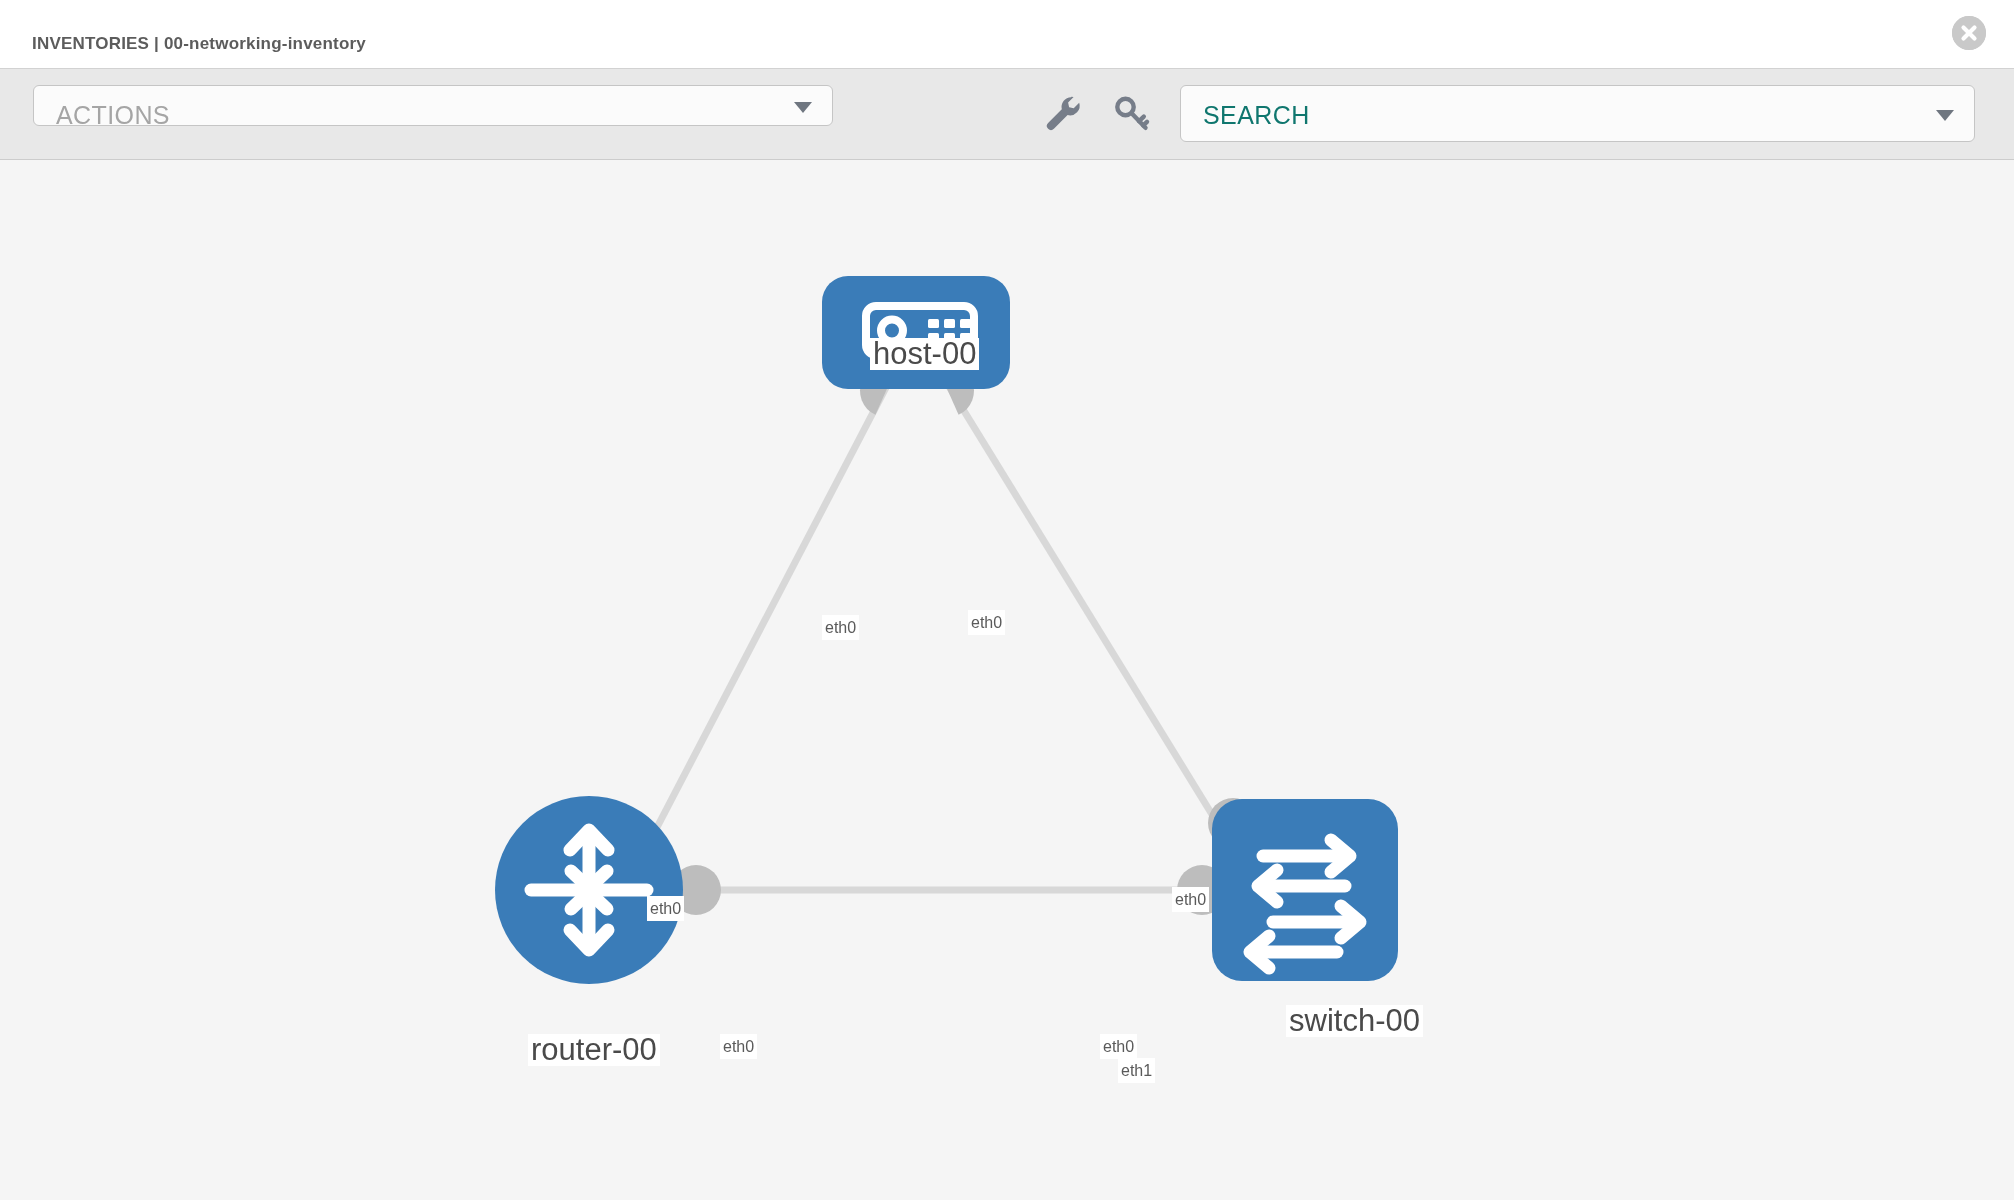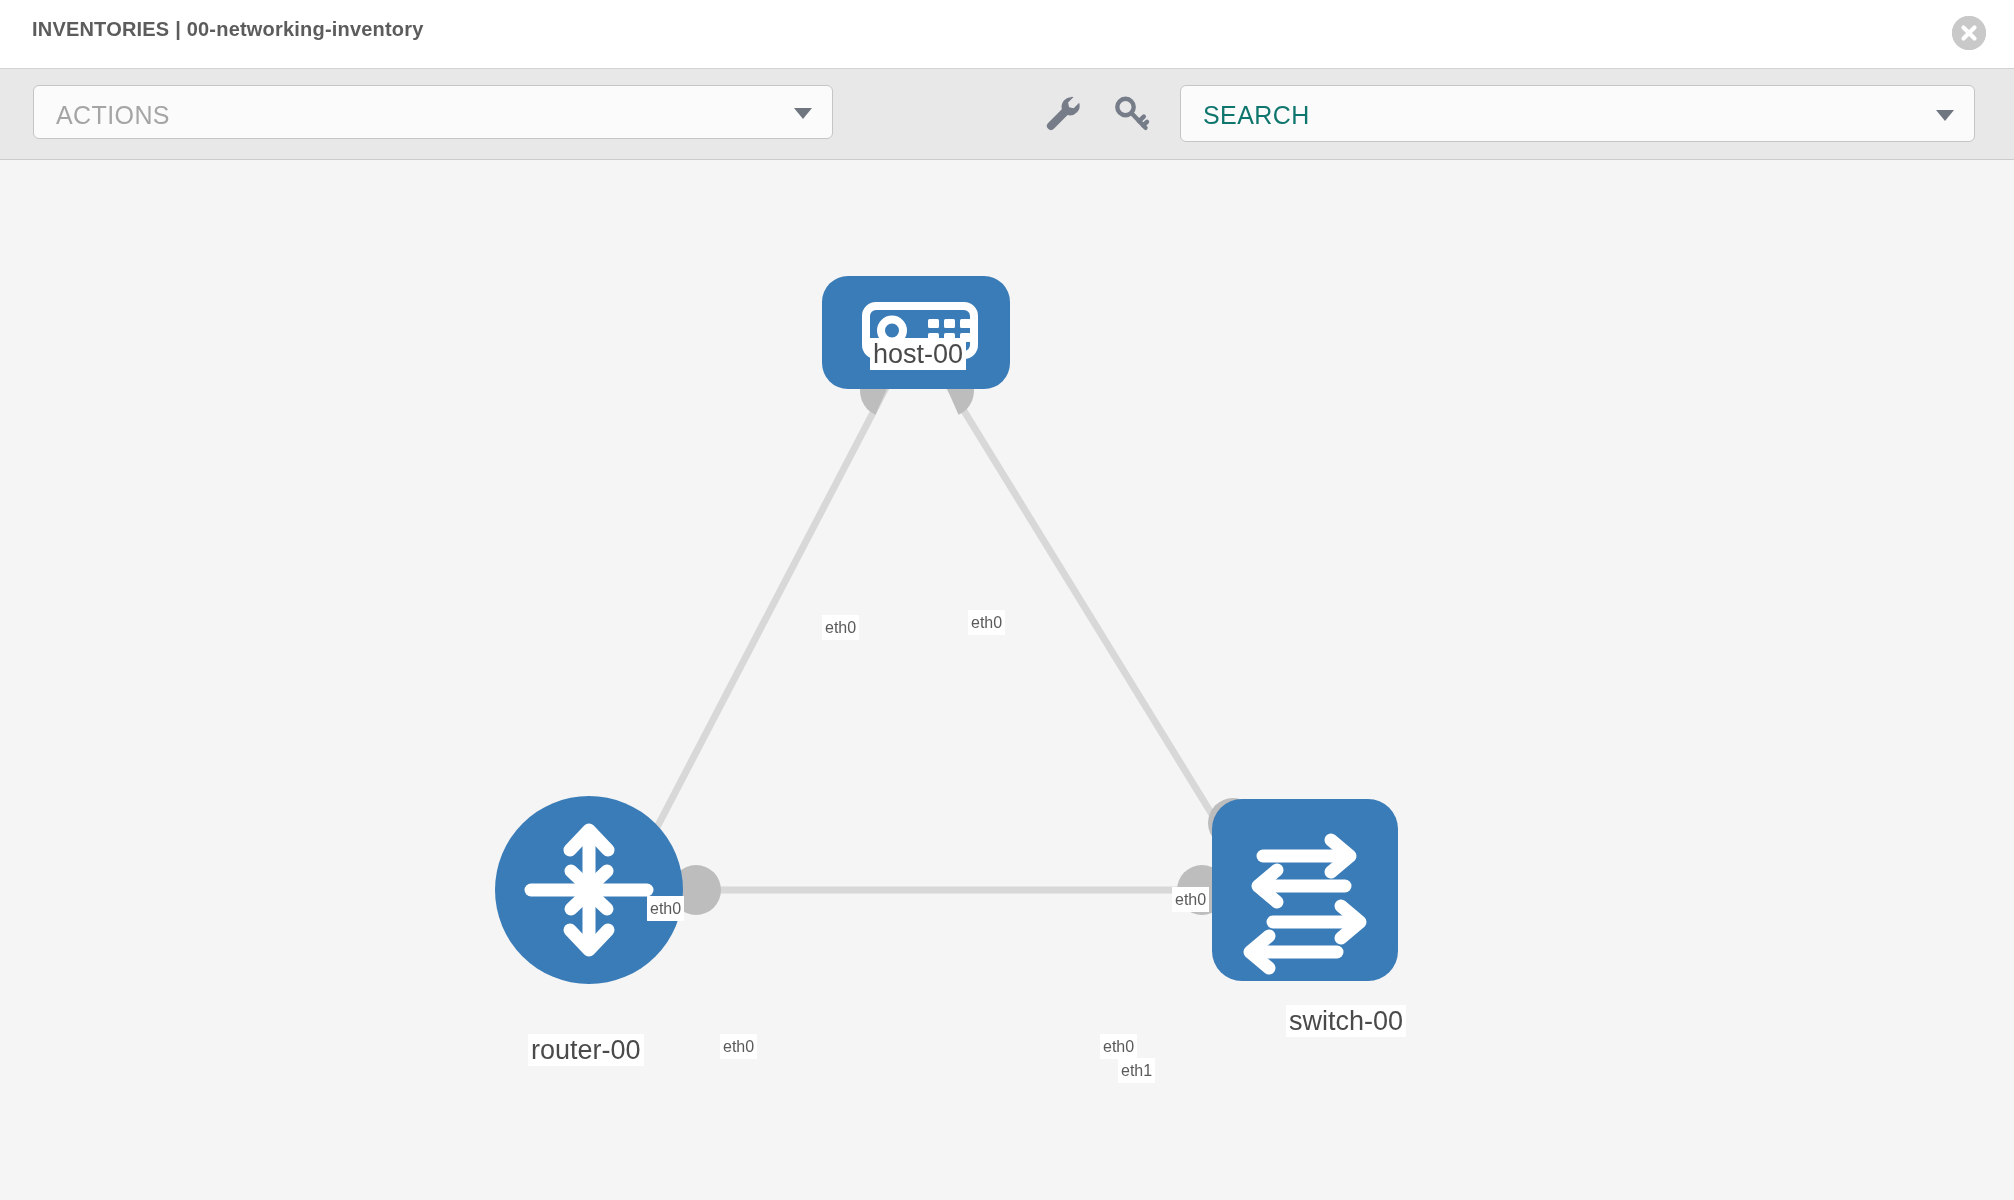--- a/index.html
+++ b/index.html
@@ -10,41 +10,41 @@
     overflow: hidden;
   }
   #app { position: relative; width: 2014px; height: 1200px; background:#f6f6f6; }
 
   
   .header {
     position: absolute; left:0; top:0; width:2014px; height:68px;
     background:#ffffff;
   }
   .header-title {
-    position:absolute; left:32px; top:18px;
-    font-size:20px; font-weight:bold; color:#5c5c5c;
+    position:absolute; left:32px; top:34px;
+    font-size:17px; font-weight:bold; color:#5c5c5c;
     letter-spacing:0.2px; white-space:nowrap;
   }
   .close-btn {
     position:absolute; right:28px; top:16px;
     width:34px; height:34px; border-radius:50%;
     background:#c9c9c9; cursor:pointer;
   }
   .close-btn svg { display:block; width:34px; height:34px; }
 
   
   .toolbar {
     position:absolute; left:0; top:68px; width:2014px; height:92px;
     background:#e8e8e8;
     border-top:1px solid #d2d2d2;
     border-bottom:1px solid #cccccc;
   }
   .actions-select {
     position:absolute; left:33px; top:16px;
-    width:800px; height:54px;
+    width:800px; height:41px;
     background:#fbfbfb;
     border:1px solid #c5c5c5; border-radius:6px;
     cursor:pointer;
   }
   .actions-select .lbl {
     position:absolute; left:22px; top:15px;
     font-size:25px; color:#a5a5a5; letter-spacing:0.4px;
   }
   .caret {
     position:absolute; right:20px; top:50%; margin-top:-4px;
@@ -72,21 +72,21 @@
   
   .canvas {
     position:absolute; left:0; top:160px; width:2014px; height:1040px;
     background:#f5f5f5; overflow:hidden;
   }
   .topo-svg { position:absolute; left:0; top:0; width:2014px; height:1040px; }
 
   
   .nlabel {
     position:absolute; background:#ffffff; color:#4a4a4a;
-    font-size:27px; line-height:30px; white-space:nowrap;
+    font-size:31px; line-height:30px; white-space:nowrap;
     padding:1px 3px;
   }
   .elabel {
     position:absolute; background:#ffffff; color:#5a5a5a;
     font-size:16px; line-height:23px; white-space:nowrap;
     padding:1px 3px;
   }
 </style>
 </head>
 <body>

